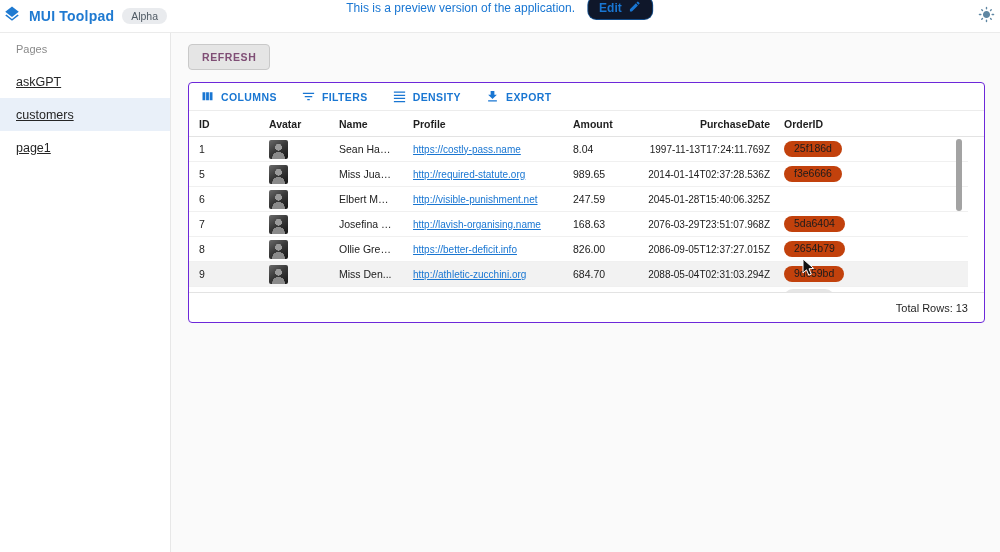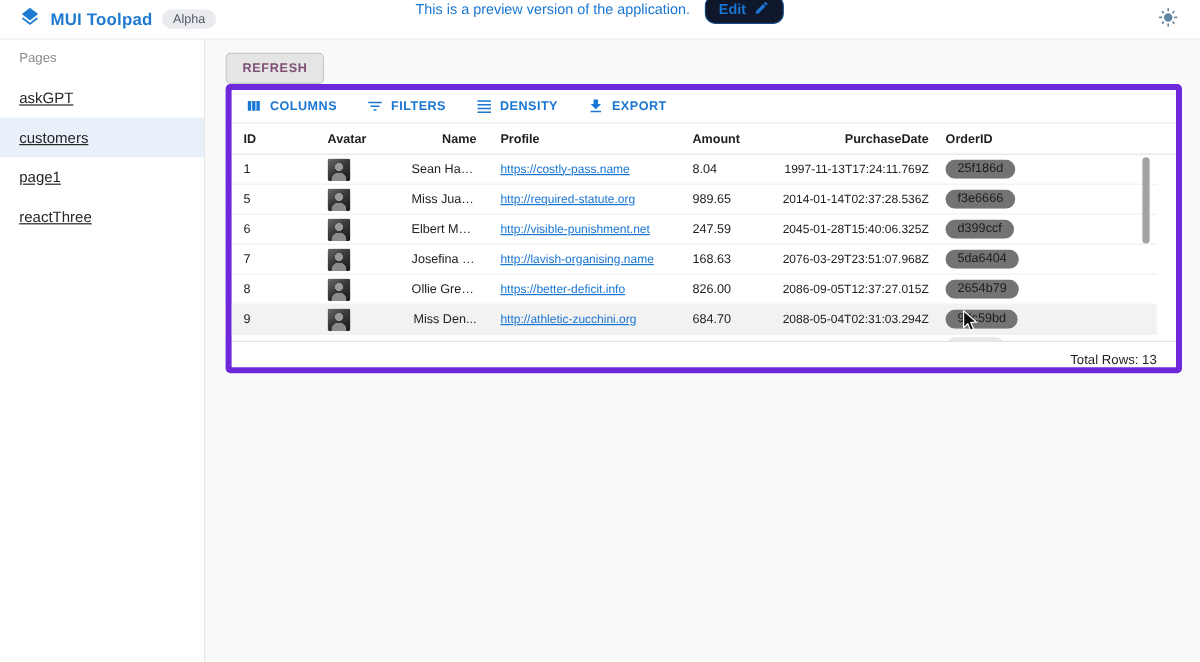--- a/index.html
+++ b/index.html
@@ -4,21 +4,21 @@
 <style>
   * { margin:0; padding:0; box-sizing:border-box; }
   html,body { width:1000px; height:552px; overflow:hidden; }
   body {
     font-family:"Liberation Sans", sans-serif;
     background:#fafafa; color:#212121; position:relative;
   }
   
   .topbar {
     height:33px; background:#fff; border-bottom:1px solid #ebebeb;
-    display:flex; align-items:center; padding:0 16px; position:relative; z-index:5;
+    display:flex; align-items:center; padding:0 3px; position:relative; z-index:5;
   }
   .topbar-left { display:flex; align-items:center; gap:8px; }
   .app-title { font-size:14px; font-weight:bold; color:#1f7ad1; letter-spacing:.2px; }
   .alpha-chip {
     background:#e9ebee; color:#4f5a64; font-size:10.5px; font-weight:500;
     border-radius:10px; padding:3px 9px; line-height:1;
   }
   .topbar-center {
     position:absolute; left:50%; top:0; transform:translateX(-50%);
     height:16px; display:flex; align-items:center; gap:12px; white-space:nowrap;
@@ -46,22 +46,22 @@
   .sidebar li.selected { background:#e9f0f9; }
   .main { flex:1; padding:11px 0 0 17px; position:relative; }
   
   .refresh-btn {
     display:inline-block; background:#e5e5e5; border:1px solid #c9c9c9; border-radius:4px;
     color:#7f4e75; font-size:10.5px; font-weight:bold; letter-spacing:.6px;
     padding:6px 13px; cursor:pointer; font-family:inherit;
   }
   
   .grid-panel {
-    margin-top:0; width:797px; height:241px; background:#fff;
-    border:5px solid #6d28d9; border-radius:4px; overflow:hidden;
+    margin-top:12px; width:797px; height:241px; background:#fff;
+    border:1px solid #6d28d9; border-radius:4px; overflow:hidden;
   }
   .grid-toolbar {
     height:28px; display:flex; align-items:center; gap:16px;
     padding:0 7px; border-bottom:1px solid #ececec;
   }
   .tb-btn {
     display:flex; align-items:center; gap:6px; background:none; border:none;
     color:#1976d2; font-size:10.5px; font-weight:bold; letter-spacing:.4px;
     cursor:pointer; padding:2px 4px; font-family:inherit;
   }
@@ -72,36 +72,36 @@
   }
   .grid-rows { height:150px; position:relative; padding-right:16px; }
   .row {
     display:flex; align-items:center; height:25px; border-bottom:1px solid #f0f0f0;
     font-size:10.5px;
   }
   .row.hovered { background:#f2f2f2; }
   .cell { padding:0 10px; white-space:nowrap; overflow:hidden; text-overflow:ellipsis; }
   .c0 { width:70px; flex:none; }
   .c1 { width:70px; flex:none; }
-  .c2 { width:74px; flex:none;text-align:right; }
+  .c2 { width:74px; flex:none; }
   .c3 { width:160px; flex:none; padding-right:4px; font-size:10px; }
   .c4 { width:75px; flex:none; }
   .c5 { width:142px; flex:none; text-align:right; font-size:10px; }
   .c6 { flex:1; padding:0 4px; }
   .grid-header .c3, .grid-header .c5 { font-size:10.5px; }
   .avatar {
     width:19px; height:19px; border-radius:2px;
     background:
       radial-gradient(circle at 50% 38%, #9a9a9a 0 22%, transparent 23%),
       radial-gradient(circle at 50% 95%, #8a8a8a 0 30%, transparent 31%),
       linear-gradient(145deg,#6b6b6b 0%,#3a3a3a 45%,#161616 100%);
   }
   .profile-link { color:#1976d2; text-decoration:underline; }
   .chip {
-    display:inline-block; background:#737373; color:#1c1c1c;
+    display:inline-block; background:#c2410c; color:#1c1c1c;
     border-radius:10px; padding:1px 10px; font-size:10.5px; line-height:1.3;
   }
   .scroll-thumb {
     position:absolute; top:2px; right:22px; width:6px; height:72px;
     background:#a3a3a3; border-radius:3px;
   }
   .partial-row { height:5px; overflow:hidden; position:relative; }
   .partial-row .chip-sliver {
     position:absolute; left:594px; top:2px; width:52px; height:20px;
     background:#e6e6e6; border-radius:10px;
@@ -147,21 +147,20 @@
   </div>
 </header>
 
 <div class="app-body">
   <nav class="sidebar">
     <div class="pages-label">Pages</div>
     <ul id="sidebar-items">
         <li>askGPT</li>
         <li class="selected">customers</li>
         <li>page1</li>
-        <li>reactThree</li>
       </ul>
   </nav>
 
   <main class="main">
     <button class="refresh-btn">REFRESH</button>
 
     <section class="grid-panel">
       <div class="grid-toolbar" id="grid-toolbar">
           <button class="tb-btn">
             <span>
@@ -230,21 +229,20 @@
           </div>
           <div class="row">
             <div class="cell c0">6</div>
             <div class="cell c1">
               <span class="avatar" style="display: block;"></span>
             </div>
             <div class="cell c2">Elbert McL...</div>
             <div class="cell c3"><a href="#" class="profile-link">http://visible-punishment.net</a></div>
             <div class="cell c4">247.59</div>
             <div class="cell c5">2045-01-28T15:40:06.325Z</div>
-            <div class="cell c6"><span class="chip">d399ccf</span></div>
           </div>
           <div class="row">
             <div class="cell c0">7</div>
             <div class="cell c1">
               <span class="avatar" style="display: block;"></span>
             </div>
             <div class="cell c2">Josefina P...</div>
             <div class="cell c3"><a href="#" class="profile-link">http://lavish-organising.name</a></div>
             <div class="cell c4">168.63</div>
             <div class="cell c5">2076-03-29T23:51:07.968Z</div>

